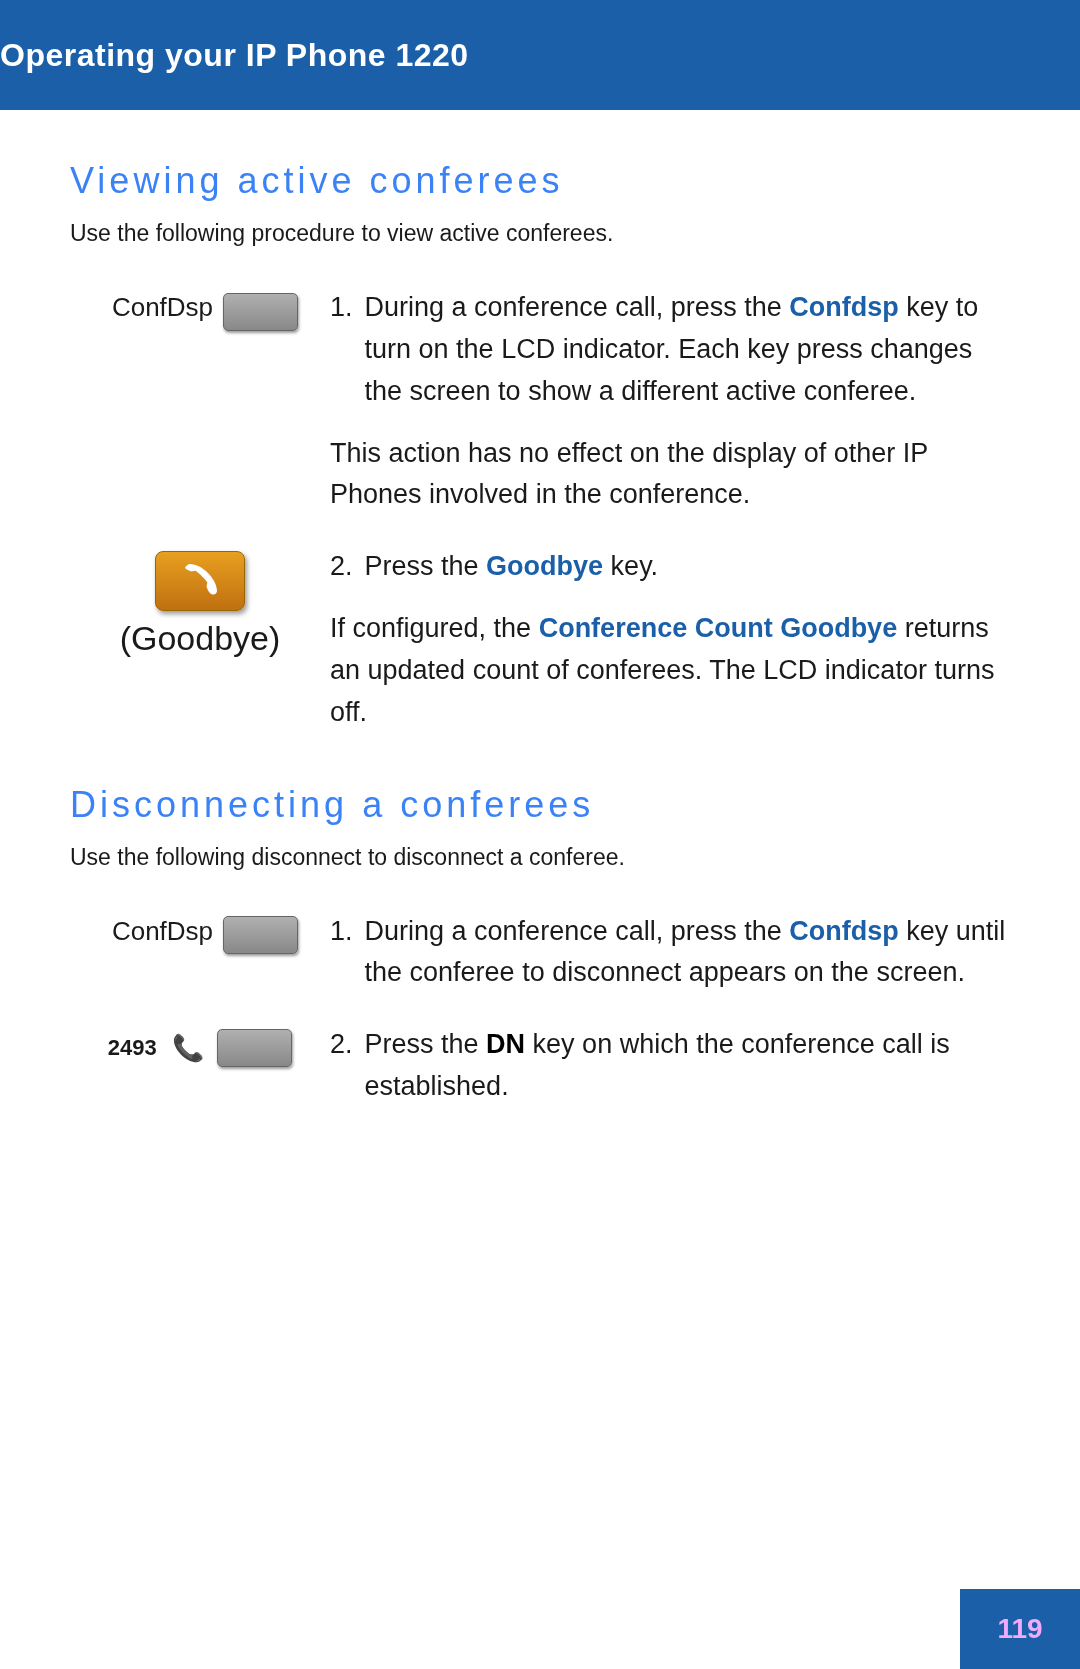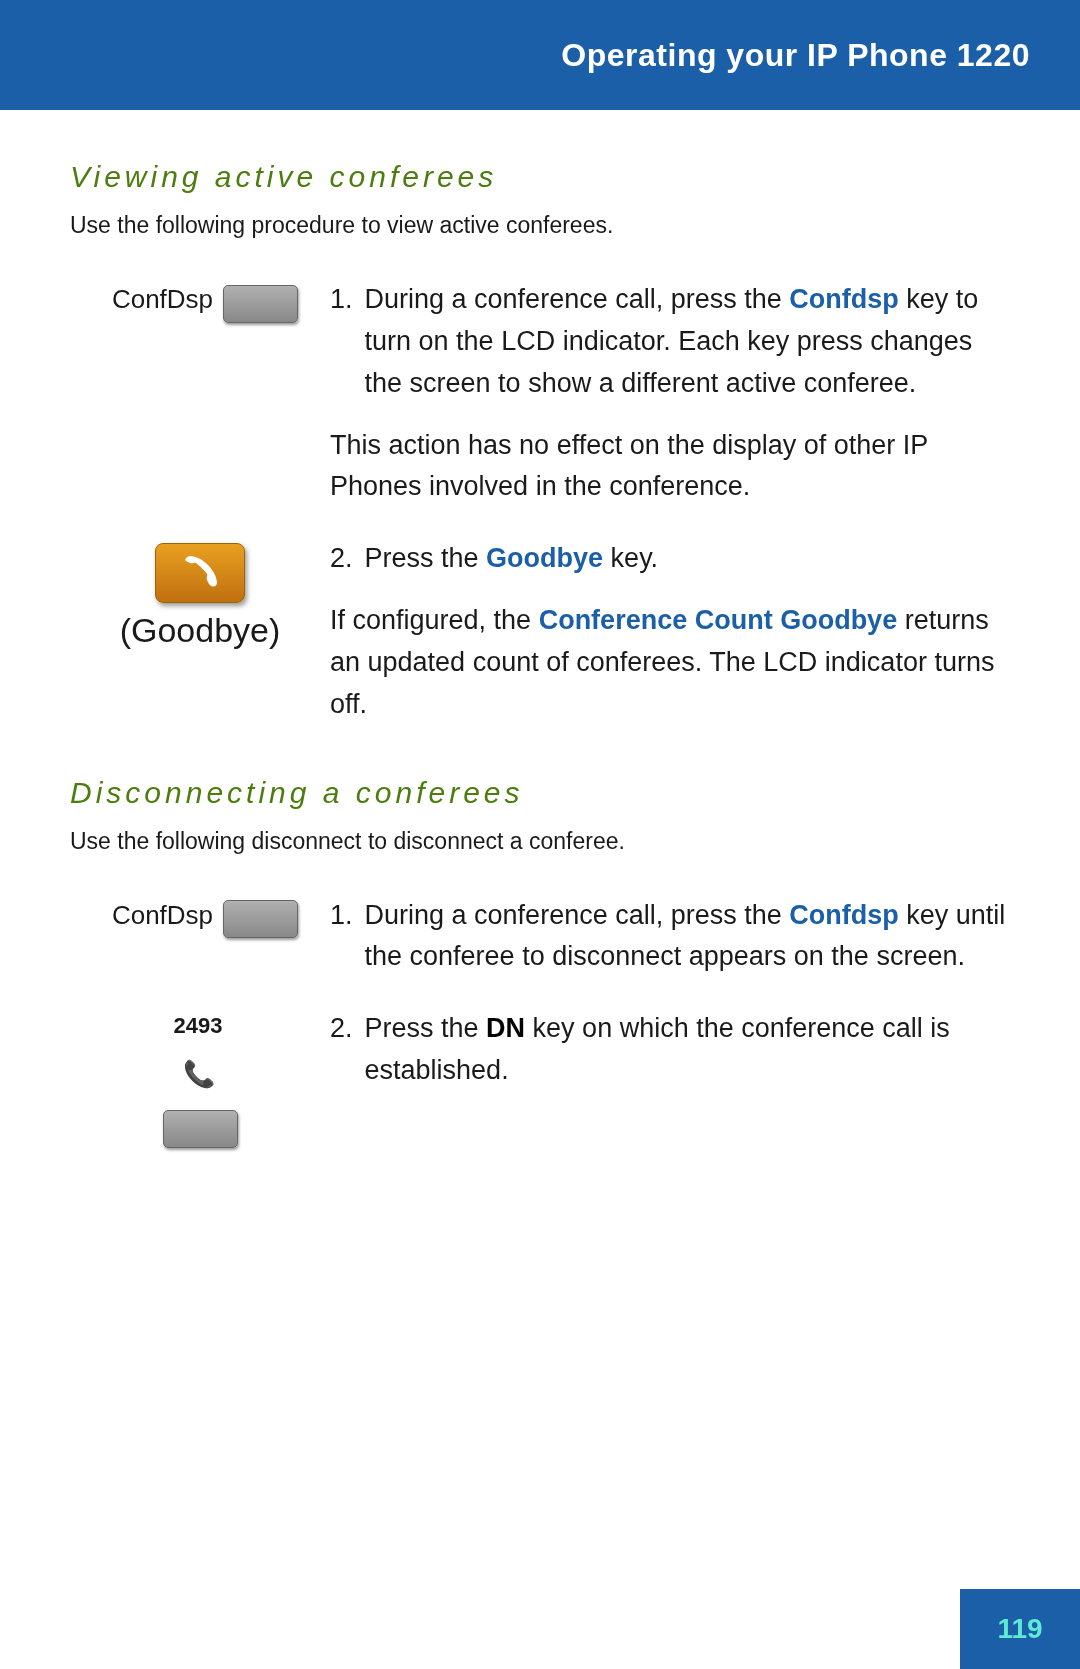--- a/index.html
+++ b/index.html
@@ -13,46 +13,45 @@
       color: #1a1a1a;
       position: relative;
     }
 
     .header-bar {
       background: #1a5fa8;
       width: 100%;
       height: 110px;
       display: flex;
       align-items: center;
-      justify-content: flex-end;
+      justify-content: flex-start;
       padding-right: 50px;
     }
 
     .header-title {
       color: #ffffff;
       font-size: 32px;
       font-weight: bold;
       letter-spacing: 0.5px;
     }
 
     .header-title span {
       font-weight: 900;
     }
 
     .content {
       padding: 50px 70px 100px 70px;
     }
 
     .section-heading {
-      font-size: 30px;
+      font-size: 36px;
       font-weight: normal;
       letter-spacing: 4px;
       margin-bottom: 18px;
-      color: #4d7c0f;
-      font-style: italic;
+      color: #3b82f6;
     }
 
     .section-intro {
       font-size: 23px;
       margin-bottom: 40px;
       color: #1a1a1a;
     }
 
     .procedure-row {
       display: flex;
@@ -151,22 +150,21 @@
       line-height: 1.55;
     }
 
     .section-divider {
       margin: 50px 0 40px 0;
     }
 
     .dn-row {
       display: flex;
       align-items: center;
-      gap: 20px;
-      flex-direction: column;
+      gap: 12px;
     }
 
     .dn-number {
       font-size: 22px;
       color: #1a1a1a;
       font-weight: bold;
       vertical-align: middle;
       margin-right: 4px;
     }
 
@@ -176,21 +174,21 @@
       right: 0;
       width: 120px;
       height: 80px;
       background: #1a5fa8;
       display: flex;
       align-items: center;
       justify-content: center;
     }
 
     .page-number {
-      color: #5eead4;
+      color: #f0abfc;
       font-size: 28px;
       font-weight: bold;
     }
 
     .key-row-inline {
       display: flex;
       align-items: center;
       gap: 10px;
     }
   </style>

